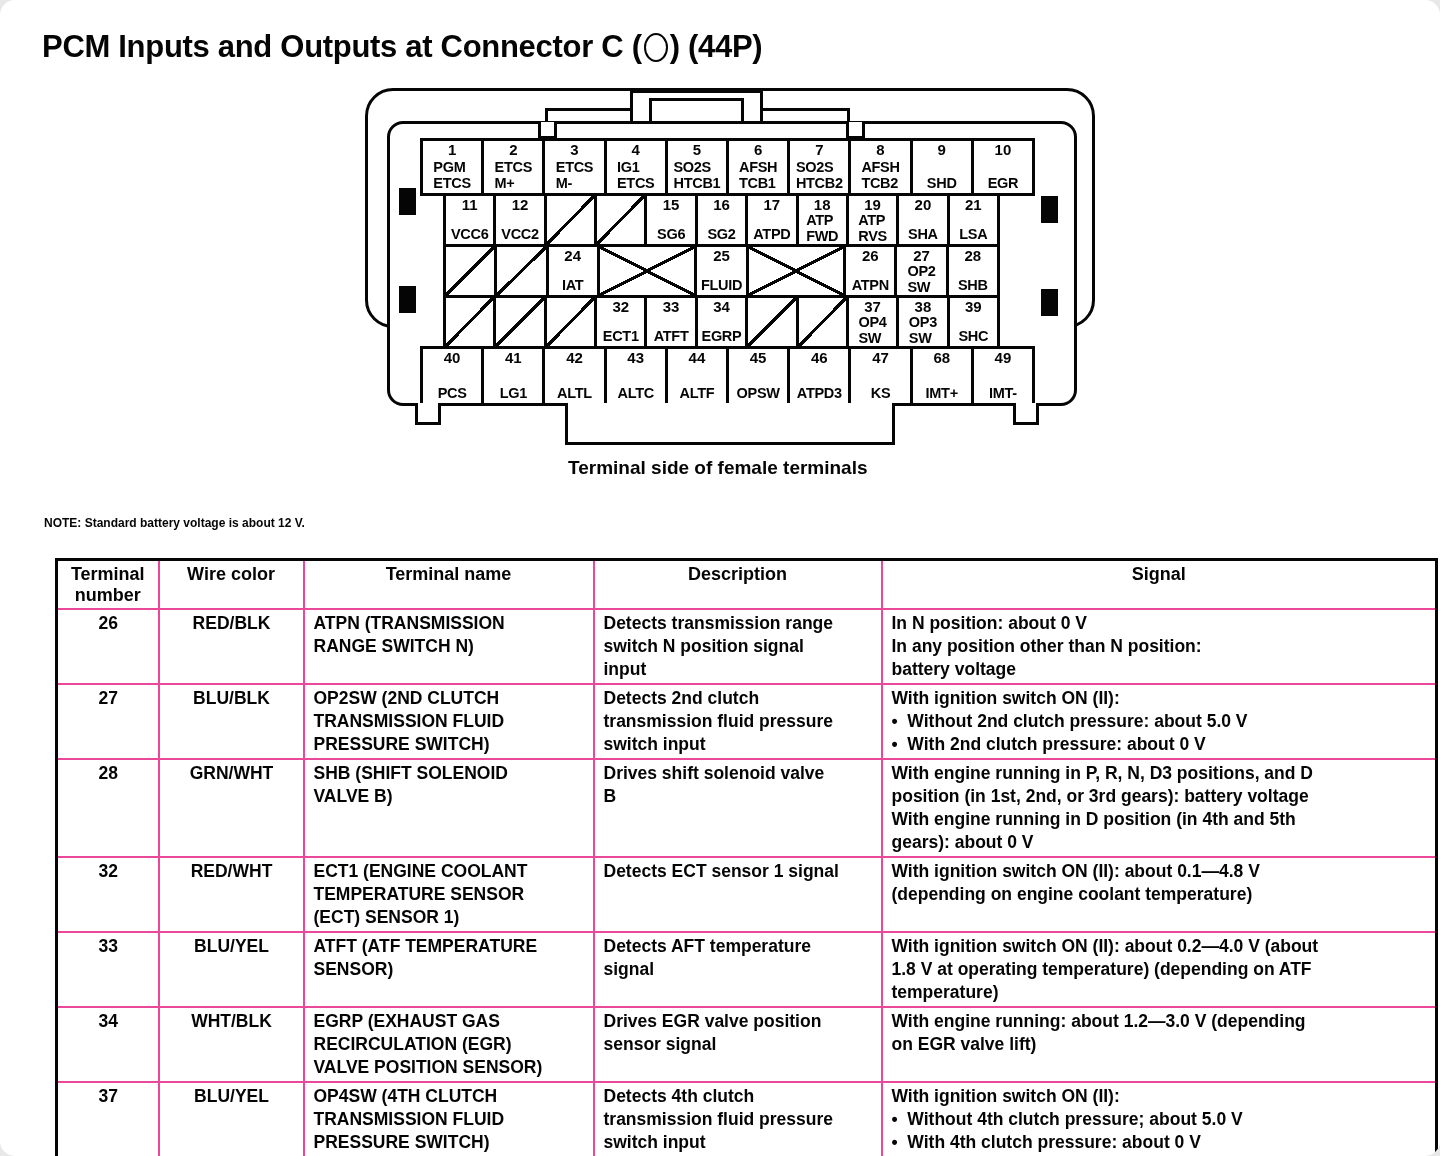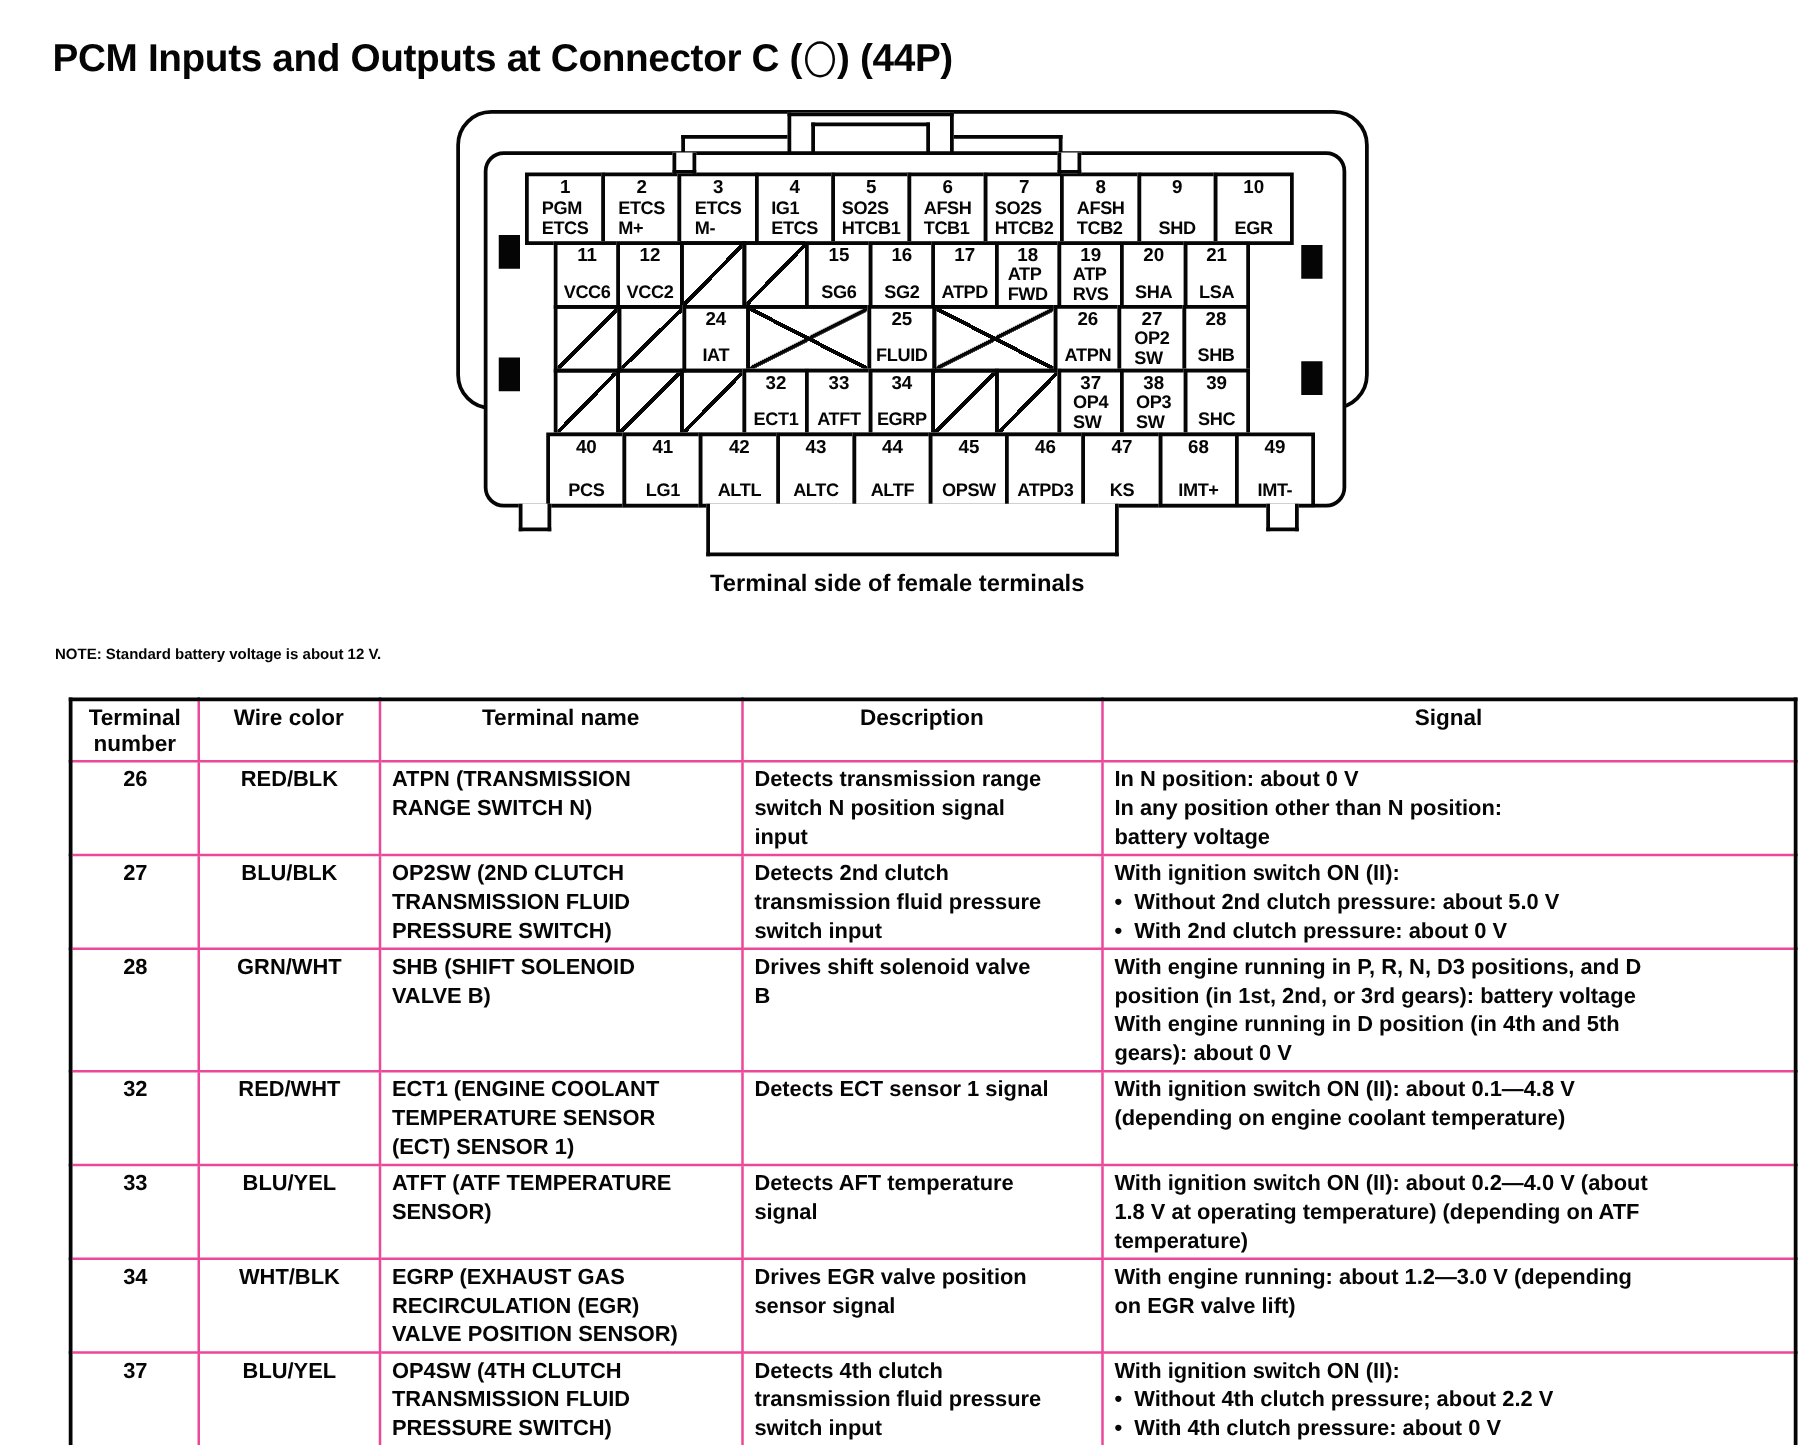--- a/index.html
+++ b/index.html
@@ -5,20 +5,21 @@
   * { box-sizing: border-box; }
   html,body { margin:0; padding:0; background:#e8e8e8; }
   .page {
     position: relative;
     width: 1440px; height: 1156px;
     margin: 0 auto;
     background: #ffffff;
     color: #050505;
     font-family: "Liberation Sans", sans-serif;
     overflow: hidden;
+    border-radius: 15px;
   }
   
   .title {
     position:absolute; left:42px; top:8px;
     font-size:31px; font-weight:700; letter-spacing:-0.3px;
     white-space:nowrap;
   }
   .circle-icon {
     display:inline-block; width:24px; height:29px;
     border:2.5px solid #050505; border-radius:50%;
@@ -44,21 +45,21 @@
   }
   .inner-shell {
     position:absolute; left:22px; top:35px; width:690px; height:285px;
     border:3px solid #050505; border-radius:16px; background:#fff;
   }
   .pin-rows { position:absolute; left:22px; top:35px; width:690px; padding-top:17px; }
   .pin-row { display:flex; }
   .pin-row + .pin-row { margin-top:-3px; }
   .pin-row.r-top  { margin-left:33px; width:615px; height:58px; }
   .pin-row.r-mid  { margin-left:56px; width:557px; height:54px; }
-  .pin-row.r-bottom { margin-left:50px; width:615px; height:60px; }
+  .pin-row.r-bottom { margin-left:33px; width:615px; height:60px; }
   .pin-cell {
     flex:1 1 0; min-width:0;
     border:3px solid #050505; margin-left:-3px;
     display:flex; flex-direction:column; justify-content:space-between; align-items:center;
     padding:1px 1px 2px; background:#fff;
   }
   .pin-cell:first-child { margin-left:0; }
   .pin-num { font-size:15px; font-weight:700; line-height:16px; }
   .pin-label { }
   .pin-label div { font-size:14.5px; font-weight:700; line-height:15.5px; letter-spacing:-0.3px; white-space:nowrap; }
@@ -558,20 +559,20 @@
             <div class="cell-line">TRANSMISSION FLUID</div>
             <div class="cell-line">PRESSURE SWITCH)</div>
           </td>
           <td class="c-desc">
             <div class="cell-line">Detects 4th clutch</div>
             <div class="cell-line">transmission fluid pressure</div>
             <div class="cell-line">switch input</div>
           </td>
           <td class="c-signal">
             <div class="cell-line">With ignition switch ON (II):</div>
-            <div class="cell-line">•  Without 4th clutch pressure; about 2.2 V</div>
+            <div class="cell-line">•  Without 4th clutch pressure; about 5.0 V</div>
             <div class="cell-line">•  With 4th clutch pressure: about 0 V</div>
           </td>
         </tr>
       </tbody>
   </table>
 
 </div>
 
 </body></html>

